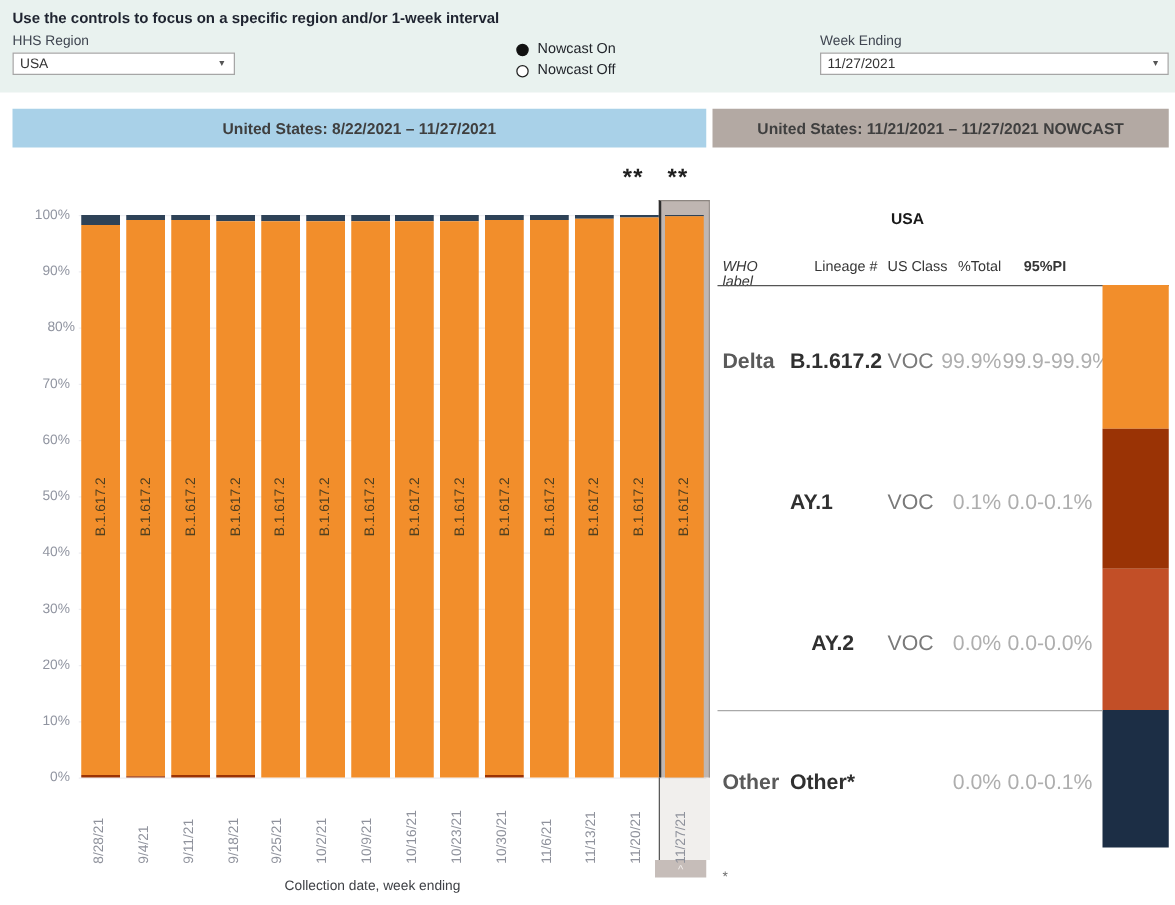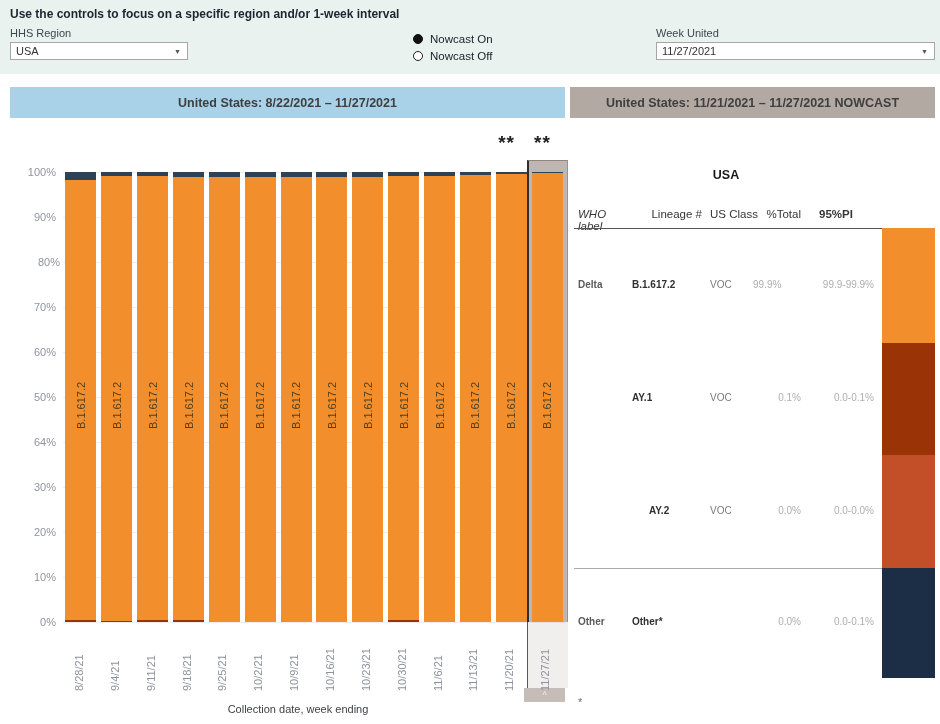--- a/index.html
+++ b/index.html
@@ -8,21 +8,21 @@
   #app { position:relative; width:940px; height:688px; background:#ffffff;padding-left:22px; }
 
   
   .controls-bar { position:absolute; left:0; top:0; width:940px; height:74px; background:#e9f2ef; }
   .instruction { position:absolute; left:10px; top:7px; font-size:12px; font-weight:bold; color:#1f2430; }
   .ctl-label { position:absolute; font-size:11px; color:#3f4550; }
   .dropdown { position:absolute; height:18px; background:#ffffff; border:1px solid #a6a6a6;
     font-size:11px; color:#333; display:flex; align-items:center; padding:0 6px 0 5px; cursor:pointer; }
   .dropdown .dd-value { flex:1 1 auto; overflow:hidden; white-space:nowrap; }
   .dropdown .dd-caret { font-size:7px; color:#555; margin-left:6px; }
-  .radio-row { position:absolute; display:flex; align-items:center; cursor:pointer; }
+  .radio-row { position:absolute; display:flex; align-items:flex-end; cursor:pointer; }
   .radio-dot { width:10px; height:10px; border-radius:50%; border:1.5px solid #222; margin-right:7px; background:#fff; }
   .radio-dot.checked { background:#111; border-color:#111; }
   .radio-label { font-size:11.5px; color:#22252b; }
 
   
   .hdr { position:absolute; top:87px; height:31px; display:flex; align-items:center; justify-content:center;
     font-size:12.5px; font-weight:bold; color:#3f3f3f; }
   .hdr-left  { left:10px;  width:555px; background:#a9d1e8; }
   .hdr-right { left:570px; width:365px; background:#b3a9a3; }
 
@@ -44,21 +44,21 @@
   .scroll-btn { position:absolute; left:514px; top:568px; width:41px; height:14px; background:#c6bdb9;
     color:#f3efed; font-size:9px; display:flex; align-items:center; justify-content:center; cursor:pointer; }
 
   
   .nowcast-panel { position:absolute; left:570px; top:120px; width:365px; height:604px; background:#fff; }
   .nc-title { position:absolute; left:0; top:48px; width:312px; text-align:center;
     font-size:12.5px; font-weight:bold; color:#191919; }
   .nc-colhdr { position:absolute; top:88px; font-size:11.5px; color:#363636; }
   .nc-hdr-line { position:absolute; left:4px; top:108px; width:361px; height:1px; background:#555; }
   .nc-sep-line { position:absolute; left:4px; top:448px; width:308px; height:1px; background:#a9a9a9; }
-  .nc-cell { position:absolute; font-size:10px; white-space:nowrap; }
+  .nc-cell { position:absolute; font-size:17px; white-space:nowrap; }
   .nc-who { color:#5a5a5a; font-weight:bold; }
   .nc-lin { color:#303030; font-weight:bold; }
   .nc-cls { color:#7a7a7a; }
   .nc-num { color:#aeaeae; }
   .strip-seg { position:absolute; left:312px; width:53px; }
   .footnote { position:absolute; top:576px; font-size:11px; color:#6e6e6e; }
 </style>
 </head>
 <body>
 
@@ -75,21 +75,21 @@
 
     <div class="radio-row" style="left:413px; top:33px;">
       <span class="radio-dot checked"></span>
       <span class="radio-label">Nowcast On</span>
     </div>
     <div class="radio-row" style="left:413px; top:50px;">
       <span class="radio-dot"></span>
       <span class="radio-label">Nowcast Off</span>
     </div>
 
-    <div class="ctl-label" style="left:656px; top:27px;">Week United</div>
+    <div class="ctl-label" style="left:656px; top:27px;">Week Ending</div>
     <div class="dropdown" style="left:656px; top:42px; width:279px;">
       <span class="dd-value">11/27/2021</span>
       <span class="dd-caret">▼</span>
     </div>
   </div>
 
   <div class="hdr hdr-left">United States: 8/22/2021 – 11/27/2021</div>
   <div class="hdr hdr-right">United States: 11/21/2021 – 11/27/2021 NOWCAST</div>
 
   <div class="chart-panel">
@@ -100,21 +100,21 @@
         <div class="ytick" style="left: 0px; top: 91px;">90%</div>
         <div class="gridline" style="left: 53px; top: 142px; width: 502px;"></div>
         <div class="ytick" style="left: 4px; top: 136px;">80%</div>
         <div class="gridline" style="left: 53px; top: 187px; width: 502px;"></div>
         <div class="ytick" style="left: 0px; top: 181px;">70%</div>
         <div class="gridline" style="left: 53px; top: 232px; width: 502px;"></div>
         <div class="ytick" style="left: 0px; top: 226px;">60%</div>
         <div class="gridline" style="left: 53px; top: 277px; width: 502px;"></div>
         <div class="ytick" style="left: 0px; top: 271px;">50%</div>
         <div class="gridline" style="left: 53px; top: 322px; width: 502px;"></div>
-        <div class="ytick" style="left: 0px; top: 316px;">64%</div>
+        <div class="ytick" style="left: 0px; top: 316px;">40%</div>
         <div class="gridline" style="left: 53px; top: 367px; width: 502px;"></div>
         <div class="ytick" style="left: 0px; top: 361px;">30%</div>
         <div class="gridline" style="left: 53px; top: 412px; width: 502px;"></div>
         <div class="ytick" style="left: 0px; top: 406px;">20%</div>
         <div class="gridline" style="left: 53px; top: 457px; width: 502px;"></div>
         <div class="ytick" style="left: 0px; top: 451px;">10%</div>
         <div class="gridline" style="left: 53px; top: 502px; width: 502px;"></div>
         <div class="ytick" style="left: 0px; top: 496px;">0%</div>
         <div class="bar-seg" style="left: 55.4286px; top: 52px; width: 31px; height: 7.65px; background: rgb(46, 66, 87); z-index: 2;"></div>
         <div class="bar-seg" style="left: 55.4286px; top: 59.65px; width: 31px; height: 440.55px; background: rgb(242, 142, 43); z-index: 2;"></div>

